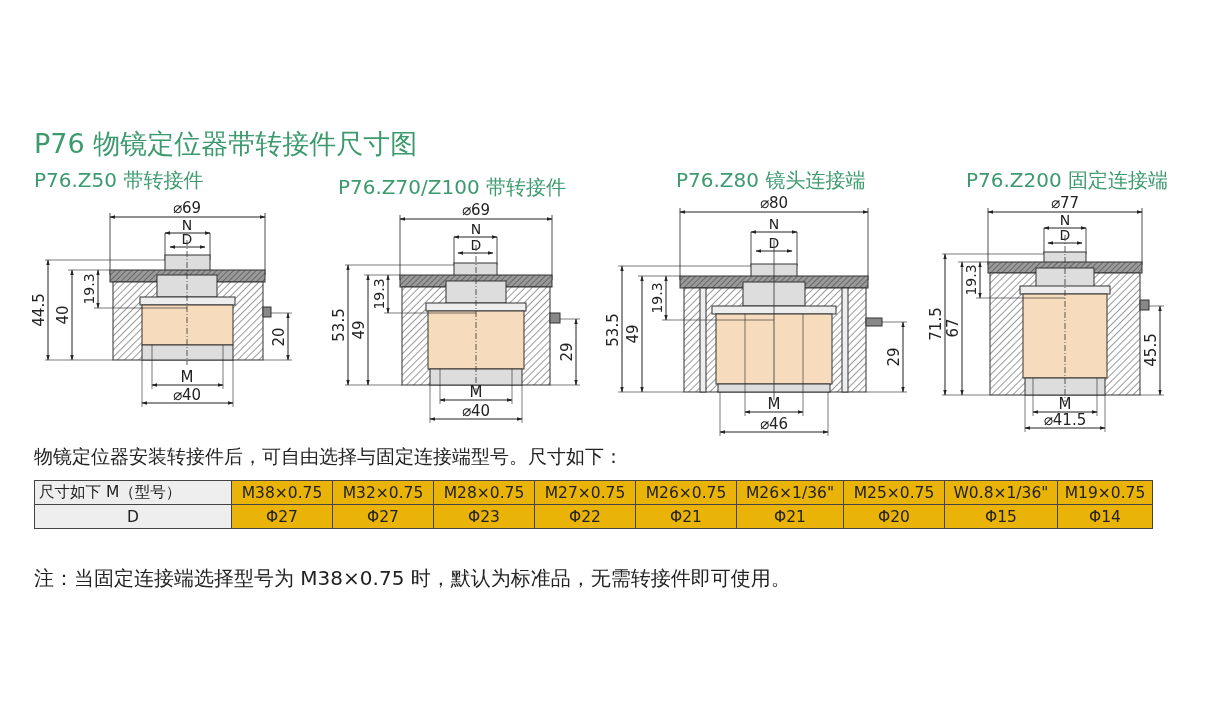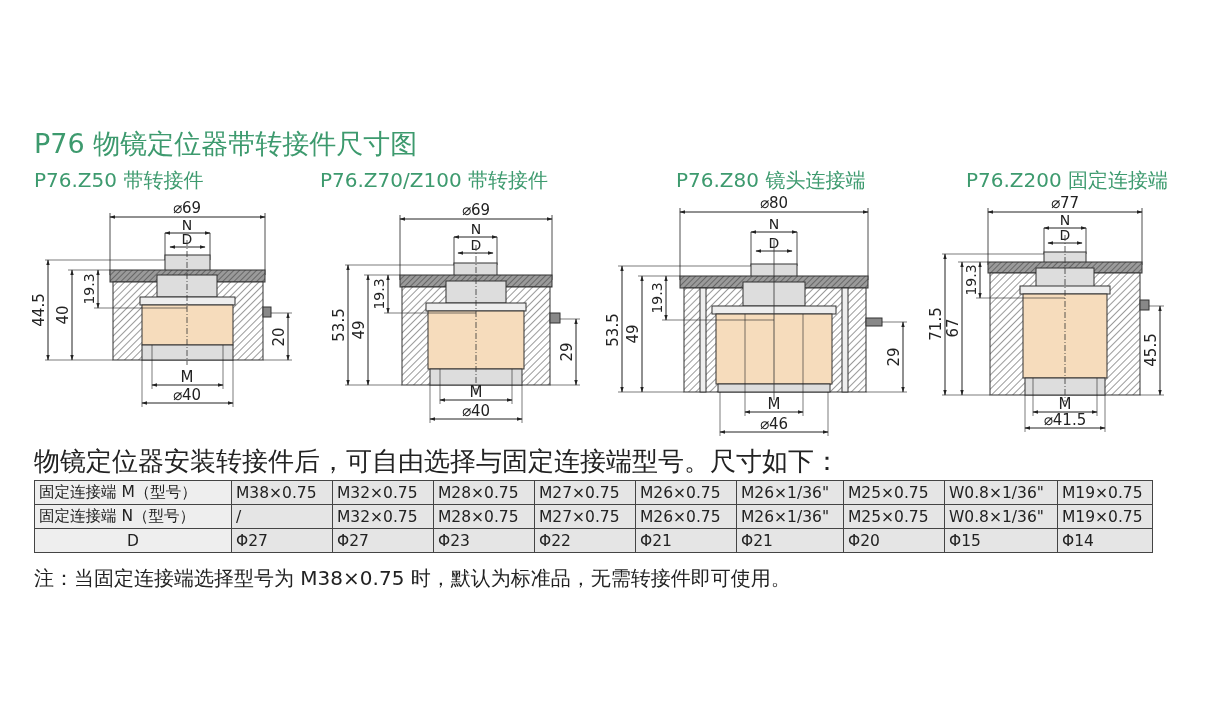--- a/index.html
+++ b/index.html
@@ -1,34 +1,34 @@
 <!DOCTYPE html>
 <html><head>
 <meta charset="utf-8">
 <style>
   html,body{margin:0;padding:0;background:#fff;}
   body{width:1207px;height:724px;position:relative;overflow:hidden;font-family:"DejaVu Sans","Liberation Sans",sans-serif;color:#222;}
   .title{position:absolute;left:34px;top:126px;font-size:27px;color:#3d9a6e;letter-spacing:0px;}
   .sub{position:absolute;top:167px;font-size:20px;color:#3d9a6e;white-space:nowrap;}
   .diagram{position:absolute;}
-  .intro{position:absolute;left:34px;top:444px;font-size:26px;color:#222;white-space:nowrap;}
+  .intro{position:absolute;left:34px;top:444px;font-size:19px;color:#222;white-space:nowrap;}
   table.spec{position:absolute;left:34px;top:480px;border-collapse:collapse;font-size:15.5px;}
-  table.spec td{border:1px solid #444;height:23px;padding:0 4px;text-align:left;white-space:nowrap;background:#e5e5e5;}
+  table.spec td{border:1px solid #444;height:23px;padding:0 4px;text-align:center;white-space:nowrap;background:#eab308;}
   table.spec td.hdr{background:#eeeeee;text-align:left;padding-left:4px;}
   table.spec td.hdr.center{text-align:center;}
   .note{position:absolute;left:34px;top:565px;font-size:20px;color:#222;white-space:nowrap;}
   svg text{font-family:"DejaVu Sans","Liberation Sans",sans-serif;fill:#222;}
 </style>
 </head>
 <body>
 
 <div class="title">P76 物镜定位器带转接件尺寸图</div>
 
 <div class="sub" style="left:34px;">P76.Z50 带转接件</div>
-<div class="sub" style="left:320px;">P76.Z70/Z100 带转接件</div>
+<div class="sub" style="left:338px;margin-top:7px;">P76.Z70/Z100 带转接件</div>
 <div class="sub" style="left:676px;">P76.Z80 镜头连接端</div>
 <div class="sub" style="left:966px;">P76.Z200 固定连接端</div>
 
 <svg width="0" height="0" style="position:absolute">
   <defs>
     <pattern id="hatch" width="5" height="5" patternUnits="userSpaceOnUse" patternTransform="rotate(45)">
       <rect width="5" height="5" fill="#ffffff"></rect>
       <line x1="0" y1="0" x2="0" y2="5" stroke="#555" stroke-width="1.2"></line>
     </pattern>
     <pattern id="hatch2" width="4" height="4" patternUnits="userSpaceOnUse" patternTransform="rotate(45)">
@@ -224,42 +224,30 @@
   <line x1="177" y1="188" x2="177" y2="226" stroke="#222" stroke-width="0.6"></line>
   <line x1="105" y1="205" x2="105" y2="242" stroke="#222" stroke-width="0.6"></line>
   <line x1="185" y1="205" x2="185" y2="242" stroke="#222" stroke-width="0.6"></line>
 </svg>
 
 <div class="intro">物镜定位器安装转接件后，可自由选择与固定连接端型号。尺寸如下：</div>
 
 <table class="spec">
   <tbody>
       <tr>
-    <td class="hdr" style="width:188px">固定连接端 M（型号）</td>
+    <td class="hdr" style="width:188px">尺寸如下 M（型号）</td>
     <td style="width:92px">M38×0.75</td>
     <td style="width:92px">M32×0.75</td>
     <td style="width:92px">M28×0.75</td>
     <td style="width:92px">M27×0.75</td>
     <td style="width:92px">M26×0.75</td>
     <td style="width:98px">M26×1/36"</td>
     <td style="width:92px">M25×0.75</td>
     <td style="width:104px">W0.8×1/36"</td>
     <td style="width:86px">M19×0.75</td>
-  </tr>
-  <tr>
-    <td class="hdr">固定连接端 N（型号）</td>
-    <td>/</td>
-    <td>M32×0.75</td>
-    <td>M28×0.75</td>
-    <td>M27×0.75</td>
-    <td>M26×0.75</td>
-    <td>M26×1/36"</td>
-    <td>M25×0.75</td>
-    <td>W0.8×1/36"</td>
-    <td>M19×0.75</td>
   </tr>
   <tr>
     <td class="hdr center">D</td>
     <td>Φ27</td>
     <td>Φ27</td>
     <td>Φ23</td>
     <td>Φ22</td>
     <td>Φ21</td>
     <td>Φ21</td>
     <td>Φ20</td>

